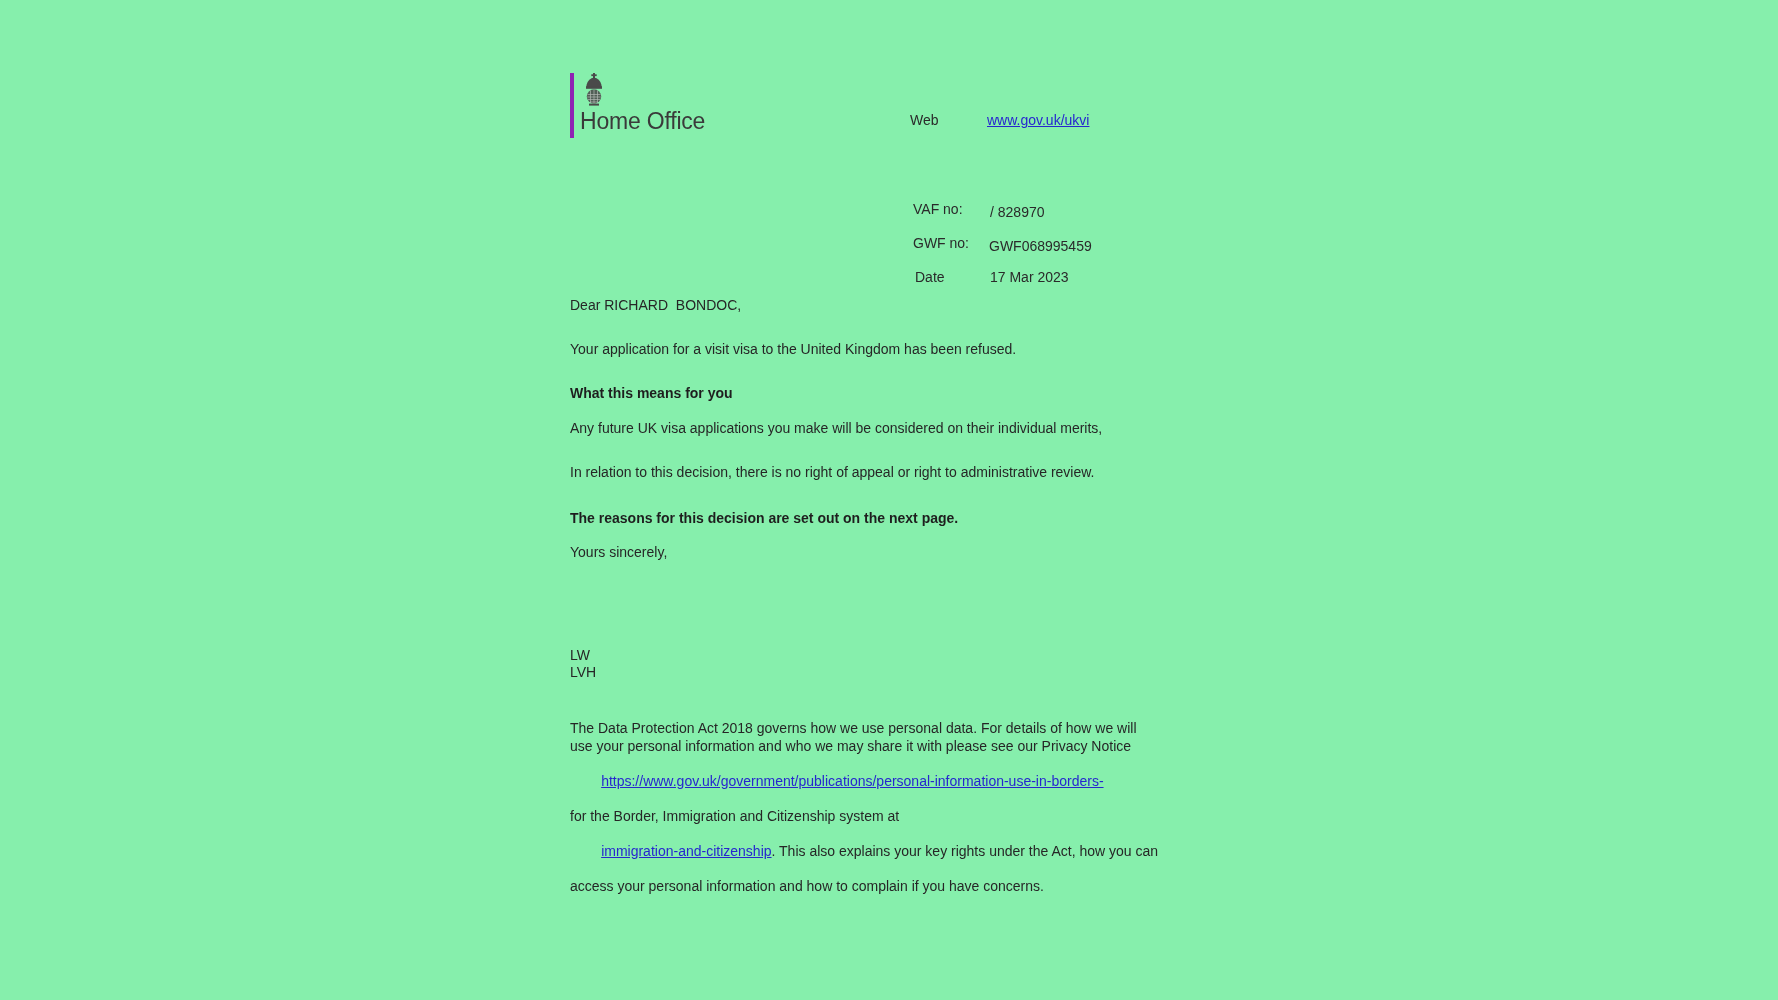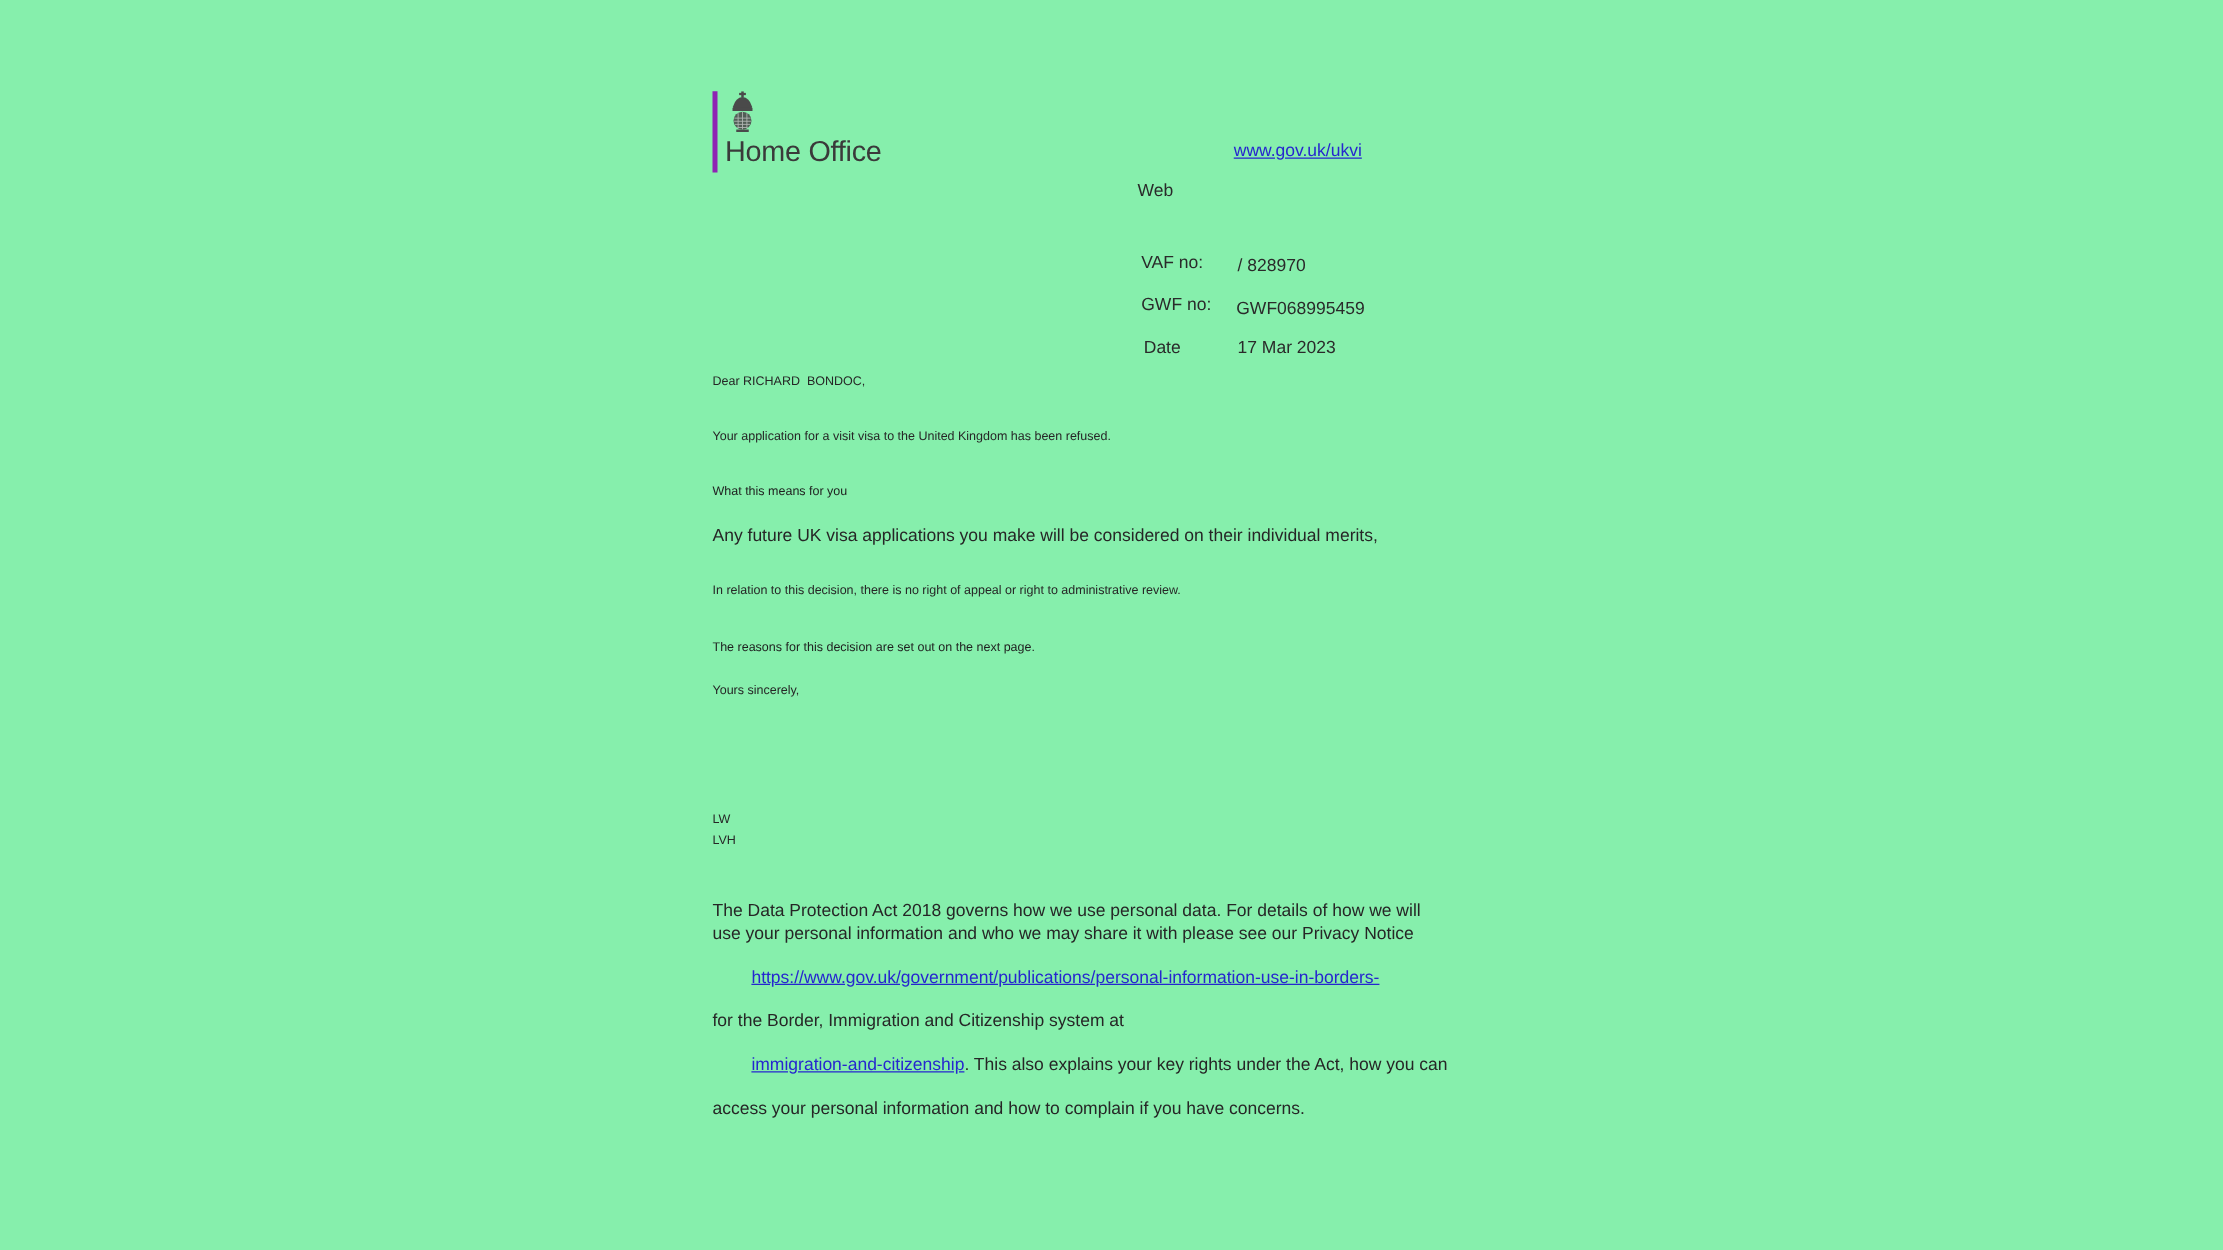--- a/index.html
+++ b/index.html
@@ -24,23 +24,23 @@
   .hlabel { position: absolute; font-size: 14px; color: #2a2a2a; white-space: pre; }
   .hvalue { position: absolute; font-size: 14px; color: #2a2a2a; white-space: pre; }
   a.weblink, .linktext {
     color: #2626cf; text-decoration: underline; cursor: pointer; white-space: pre;
   }
   a.weblink { position: absolute; font-size: 14px; text-align: right; }
 
   
   .line {
     position: absolute; left: 0;
-    font-size: 10px; line-height: 17.5px; color: #262626; white-space: pre;
+    font-size: 14px; line-height: 17.5px; color: #262626; white-space: pre;
   }
-  .bold { font-weight: normal; color: #1e1e1e; }
+  .bold { font-weight: bold; color: #1e1e1e; }
   .para { position: absolute; left: 0; font-size: 14px; line-height: 17.5px; color: #262626; }
   .para .pline { white-space: pre; }
 </style>
 </head>
 <body>
 
 <div class="page">
   <div class="letter">
 
     <div class="brand-bar"></div>
@@ -55,21 +55,21 @@
           <rect x="7" y="30.6" width="10" height="2"></rect>
         </g>
         <g stroke="#ffffff" stroke-width="0.7" fill="none" opacity="0.55">
           <path d="M5.5 21.5 H18.5 M5.3 24 H18.7 M6 26.5 H18 M8 29 H16"></path>
           <path d="M12 16.5 V30.5 M8.5 17.5 V29.5 M15.5 17.5 V29.5"></path>
         </g>
       </svg>
     </div>
     <div class="org">Home Office</div>
 
-    <div class="hlabel" style="left:340px; top:39px;margin-top:32px;">Web</div>
+    <div class="hlabel" style="left:340px; top:39px;">Web</div>
     <a class="weblink" style="left:417px; top:39px;">www.gov.uk/ukvi</a>
 
     <div class="hlabel" style="left:343px; top:128px;">VAF no:</div>
     <div class="hvalue" style="left:420px; top:131px;">/ 828970</div>
 
     <div class="hlabel" style="left:343px; top:162px;">GWF no:</div>
     <div class="hvalue" style="left:419px; top:165px;">GWF068995459</div>
 
     <div class="hlabel" style="left:345px; top:196px;">Date</div>
     <div class="hvalue" style="left:420px; top:196px;">17 Mar 2023</div>

